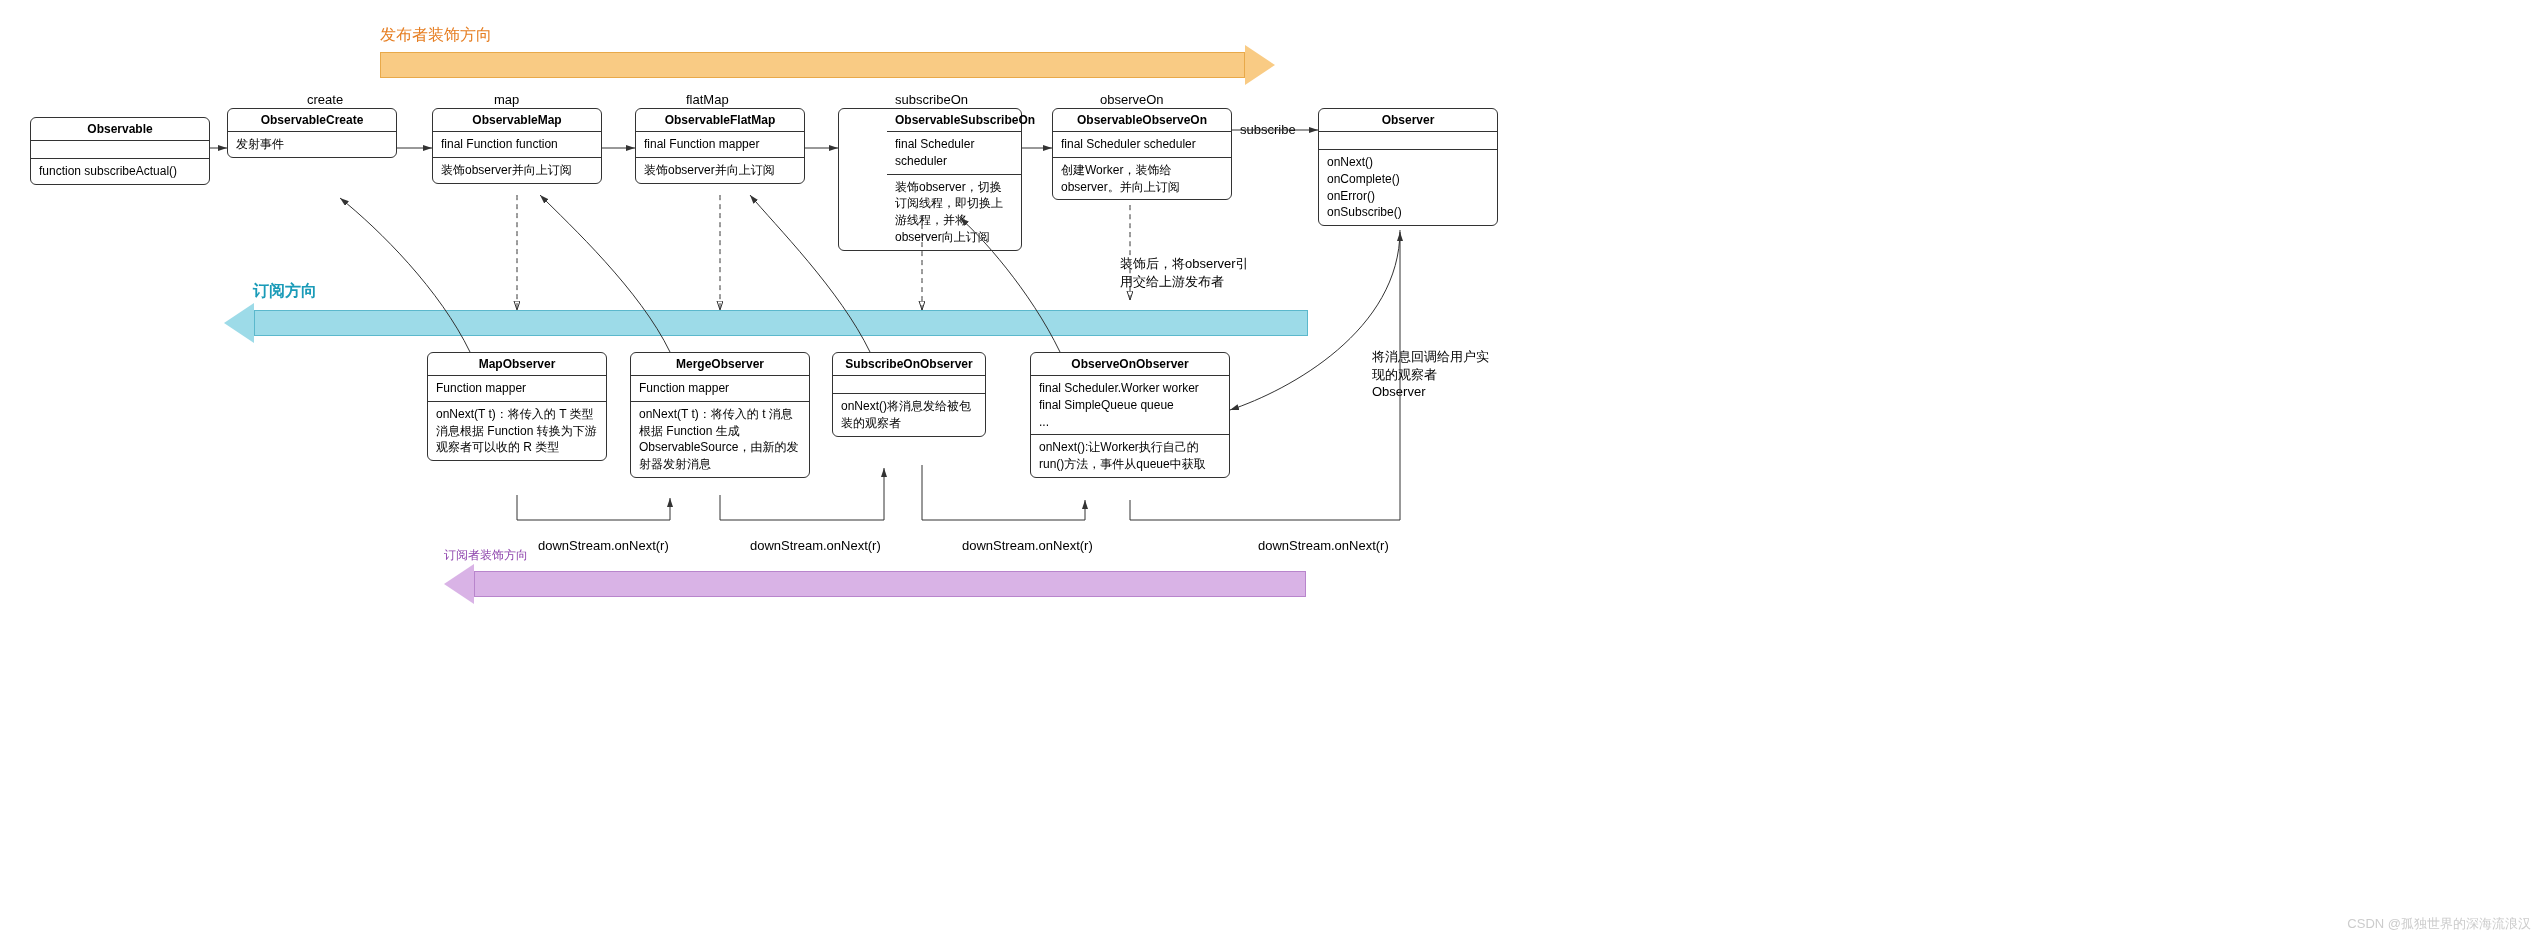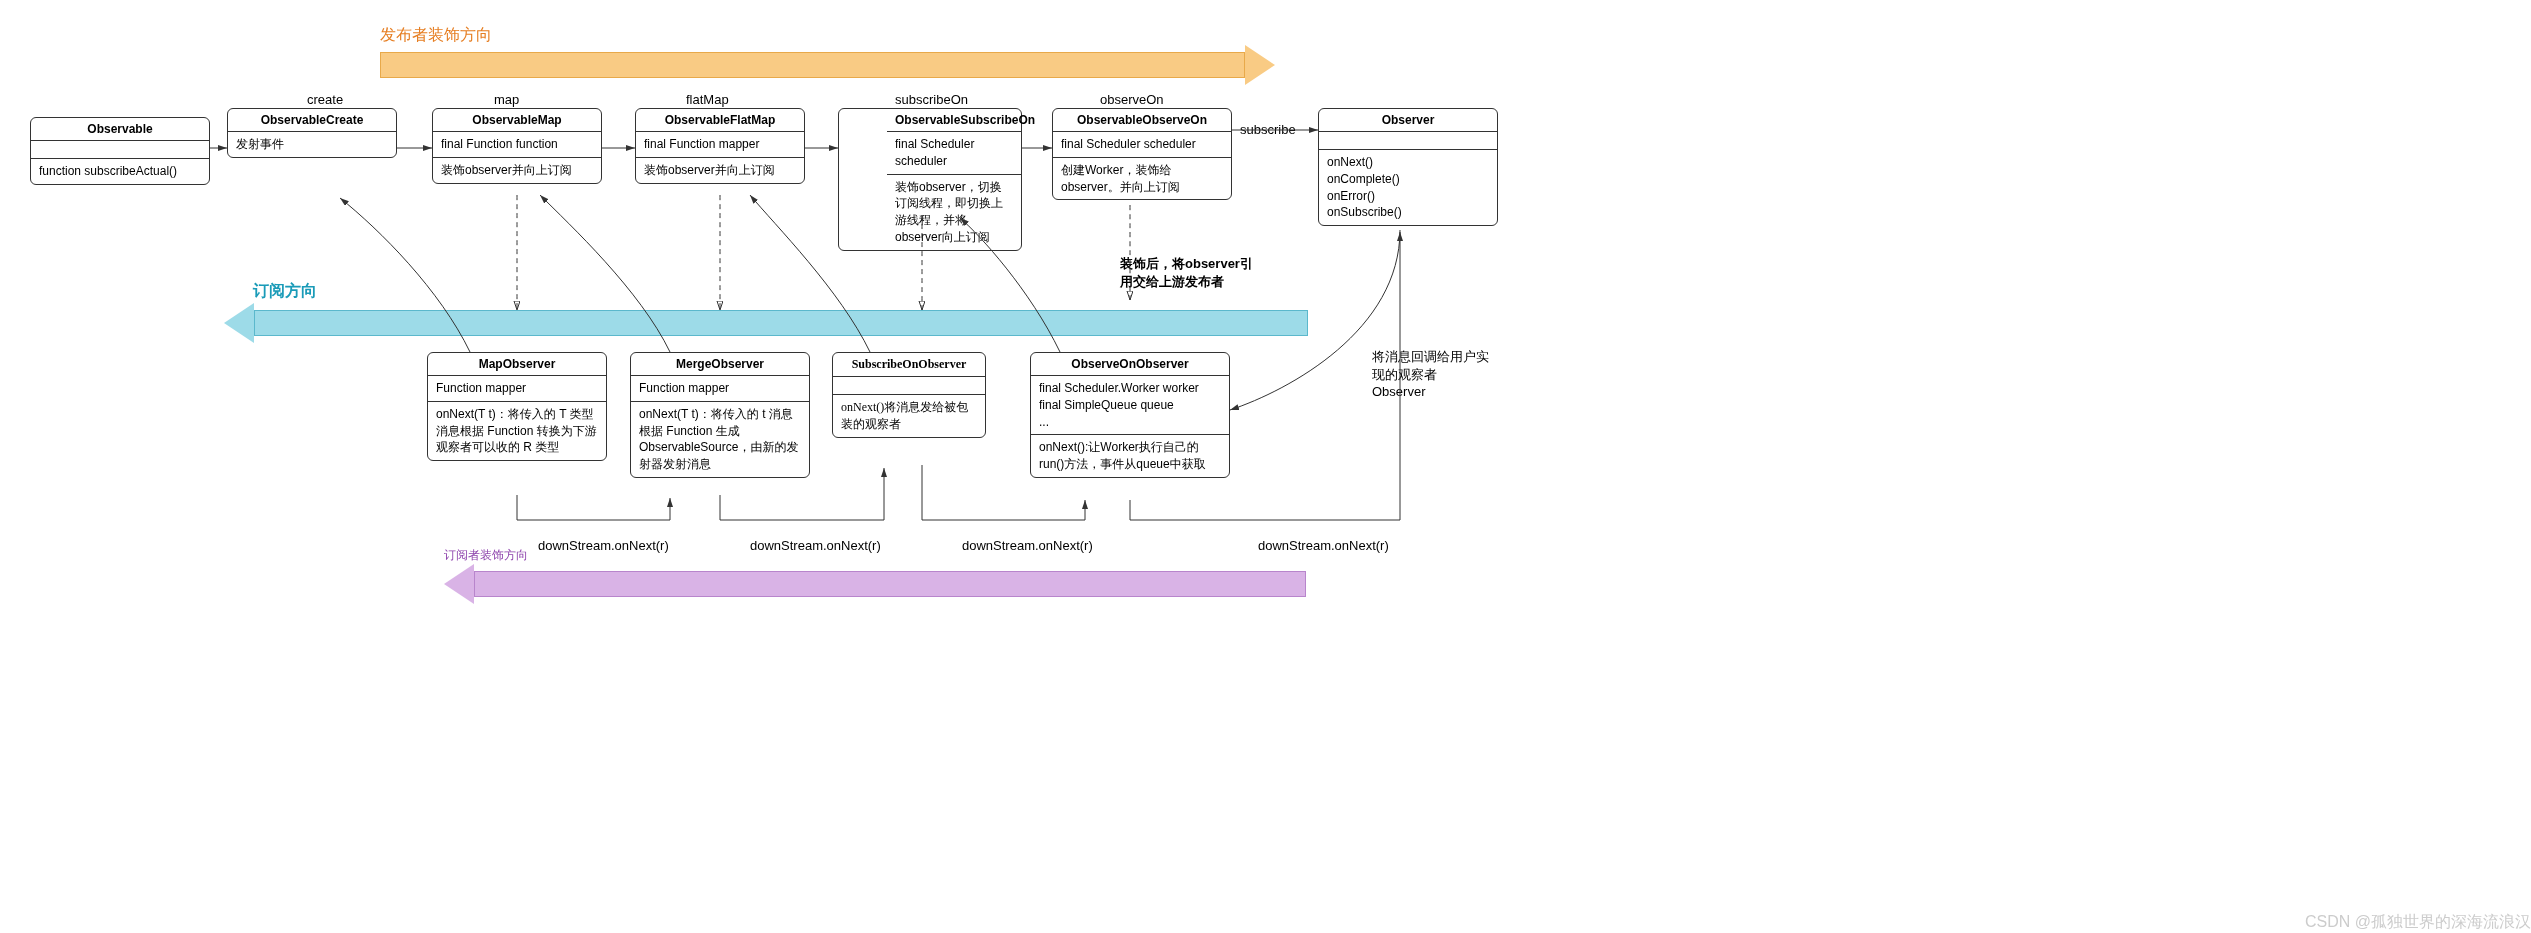--- a/index.html
+++ b/index.html
@@ -66,21 +66,21 @@
   .arrow-purple .arrow-body { background: #d9b3e6; border: 1px solid #b885cc; float: right; }
   .arrow-purple .arrow-head-left { border-right: 30px solid #d9b3e6; }
   .label-orange { color: #e67e22; font-size: 16px; }
   .label-blue { color: #1a9bb8; font-size: 16px; font-weight: bold; }
   .label-purple { color: #8e44ad; font-size: 12px; }
   svg.conn { position:absolute; top:0; left:0; width:2531px; height:933px; pointer-events:none; }
   .watermark {
     position: absolute;
     right: 0;
     bottom: 0;
-    font-size: 16px;
+    font-size: 13px;
     color: #ccc;
   }
 </style>
 </head>
 <body>
 
 <div class="big-arrow arrow-orange" style="left:380px; top:52px; width:895px;">
   <div class="arrow-body"></div>
     <div class="arrow-head-right"></div>
 </div>
@@ -154,35 +154,35 @@
   <div class="section">Function mapper</div>
   <div class="section">onNext(T t)：将传入的 T 类型消息根据 Function 转换为下游观察者可以收的 R 类型</div>
 </div>
 
 <div class="box" style="left:630px; top:352px; width:180px;">
   <div class="title">MergeObserver</div>
   <div class="section">Function mapper</div>
   <div class="section">onNext(T t)：将传入的 t 消息根据 Function 生成 ObservableSource，由新的发射器发射消息</div>
 </div>
 
-<div class="box" style="left:832px; top:352px; width:154px;font-family:Liberation Serif, serif;">
+<div class="box" style="left:832px; top:352px; width:154px;">
   <div class="title">SubscribeOnObserver</div>
   <div class="section" style="height:18px;"></div>
   <div class="section">onNext()将消息发给被包装的观察者</div>
 </div>
 
 <div class="box" style="left:1030px; top:352px; width:200px;">
   <div class="title">ObserveOnObserver</div>
   <div class="section" style="white-space:pre-line;">final Scheduler.Worker worker
 final SimpleQueue queue
 ...</div>
   <div class="section">onNext():让Worker执行自己的run()方法，事件从queue中获取</div>
 </div>
 
-<div class="label" style="left:1120px; top:255px; width:140px; white-space:normal;font-weight:bold;">装饰后，将observer引用交给上游发布者</div>
+<div class="label" style="left:1120px; top:255px; width:140px; white-space:normal;">装饰后，将observer引用交给上游发布者</div>
 <div class="label" style="left:1372px; top:348px; width:120px; white-space:normal;">将消息回调给用户实现的观察者 Observer</div>
 
 <div class="label" style="left:538px; top:538px;">downStream.onNext(r)</div>
 <div class="label" style="left:750px; top:538px;">downStream.onNext(r)</div>
 <div class="label" style="left:962px; top:538px;">downStream.onNext(r)</div>
 <div class="label" style="left:1258px; top:538px;">downStream.onNext(r)</div>
 
 <svg class="conn">
   <defs>
     <marker id="arr" markerWidth="10" markerHeight="10" refX="9" refY="3" orient="auto">

